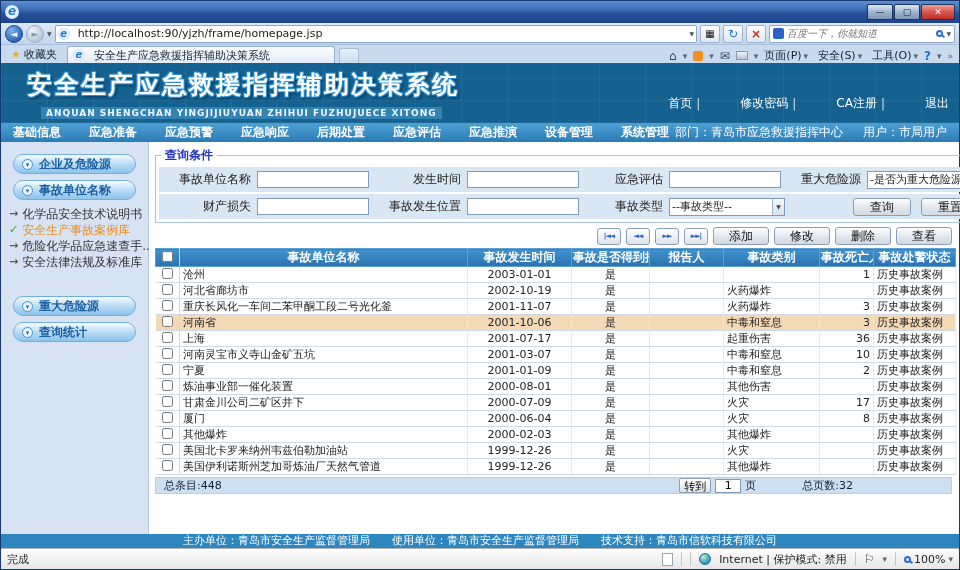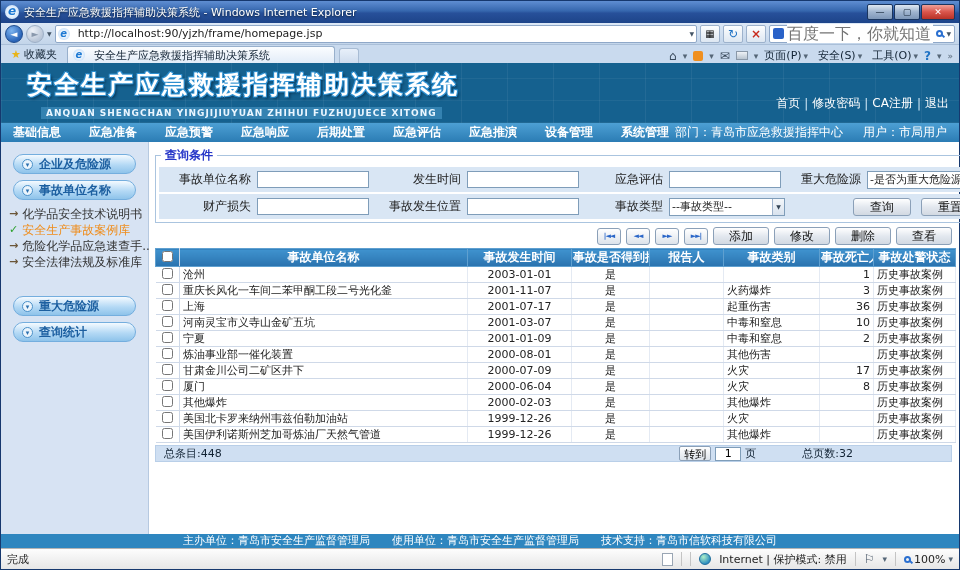--- a/index.html
+++ b/index.html
@@ -19,21 +19,21 @@
   .back { background:radial-gradient(circle at 35% 30%,#7db4ef,#2a64b8 70%); color:#fff; border:1px solid #1c4a8e; }
   .fwd { background:radial-gradient(circle at 35% 30%,#eef2f8,#b9c6d8 70%); color:#8a99ad; border:1px solid #9dafc6; }
   .addr-field { flex:1; height:18px; background:#fff; border:1px solid #8fa8c8; border-radius:2px; display:flex; align-items:center; padding:0 2px; font-size:11px; color:#222; gap:3px; min-width:0; }
   .addr-url { white-space:nowrap; overflow:hidden; }
   .mini-btn { height:18px; min-width:20px; border:1px solid #9db2cc; border-radius:2px; background:linear-gradient(#fdfefe,#dde7f2); font-size:10px; text-align:center; line-height:16px; flex:0 0 auto; }
   .caret { font-size:6px; color:#456; }
   .stop { color:#c82a1d; font-weight:bold; font-size:12px; }
   .refresh { color:#1f72c4; font-size:12px; }
   .searchbox { width:186px; height:18px; background:#fff; border:1px solid #8fa8c8; border-radius:2px; display:flex; align-items:center; gap:3px; padding:0 3px; flex:0 0 auto; }
   .baidu-ico { width:11px; height:11px; background:#2a62c8; border-radius:2px; flex:0 0 auto; }
-  .search-input { flex:1; border:0; outline:0; font-size:16px; color:#777; min-width:0; font-family:inherit; }
+  .search-input { flex:1; border:0; outline:0; font-size:10px; font-style:italic; color:#777; min-width:0; font-family:inherit; }
   .mag { width:7px; height:7px; border:2px solid #2a6fd0; border-radius:50%; position:relative; flex:0 0 auto; }
   .mag::after { content:""; position:absolute; width:4px; height:2px; background:#2a6fd0; transform:rotate(45deg); right:-4px; bottom:-2px; }
 
   .tabbar { height:18px; background:#c9daee; display:flex; align-items:flex-end; padding:0 4px; gap:4px; flex:0 0 auto; font-size:11px; }
   .fav-btn { display:flex; align-items:center; gap:3px; padding:1px 6px; color:#123; }
   .star { color:#e8b417; font-size:11px; }
   .tab { display:flex; align-items:center; gap:4px; width:268px; height:17px; background:linear-gradient(#fbfdff,#e2ecf8); border:1px solid #98b0cc; border-bottom:0; border-radius:3px 3px 0 0; padding:0 5px; color:#123; overflow:hidden; }
   .tab-title { white-space:nowrap; overflow:hidden; }
   .tab-stub { width:20px; height:15px; background:linear-gradient(#e8f0fa,#cfdcee); border:1px solid #a8bcd4; border-bottom:0; border-radius:3px 3px 0 0; }
   .cmdbar { margin-left:auto; display:flex; align-items:center; gap:6px; color:#123; padding-right:2px; }
@@ -46,21 +46,21 @@
   
   .app { flex:1; display:flex; flex-direction:column; background:#fff; min-height:0; }
   .app-header { height:60px; background-color:#15618f; background-image:
       repeating-linear-gradient(90deg, rgba(255,255,255,.06) 0 1px, transparent 1px 46px),
       repeating-linear-gradient(0deg, rgba(255,255,255,.05) 0 1px, transparent 1px 22px);
     position:relative; padding:5px 0 0 26px; flex:0 0 auto; }
   .app-title { color:#fff; font-size:25px; font-weight:bold; letter-spacing:2px; white-space:nowrap;
     text-shadow:1px 1px 0 #2d8fd0,-1px -1px 0 #2d8fd0,1px -1px 0 #2d8fd0,-1px 1px 0 #2d8fd0,2px 2px 3px #06304f; }
   .app-pinyin { display:inline-block; margin:2px 0 0 14px; color:#eaf6ff; font-size:9px; font-weight:bold; letter-spacing:1px; background:rgba(90,170,220,.45); padding:1px 5px; }
   .header-links { position:absolute; right:10px; top:32px; color:#fff; font-size:12px; display:flex; gap:4px; align-items:center; }
-  .hlink { color:#fff; text-decoration:none; cursor:pointer; }
+  .hlink { color:#fff; text-decoration:none; cursor:pointer;margin-left:36px; }
   .hsep { color:#cfe6f5; }
   .navbar { height:19px; background:linear-gradient(#4da0d4,#2b7cb4); display:flex; align-items:center; padding:0 12px; color:#fff; font-size:12px; flex:0 0 auto; }
   .nav-menu { display:flex; gap:28px; font-weight:bold; }
   .nav-item { cursor:pointer; white-space:nowrap; }
   .nav-right { margin-left:auto; display:flex; gap:20px; white-space:nowrap; }
 
   .content { flex:1; display:flex; min-height:0; }
   .sidebar { width:148px; background:#d7e3f3; border-right:1px solid #b6c9e0; padding-top:12px; flex:0 0 auto; }
   .acc { margin:0 12px 6px; height:20px; border:1px solid #74aede; border-radius:10px; background:linear-gradient(#f4faff,#b4d9f5 55%,#8ec3ea); display:flex; align-items:center; gap:6px; padding:0 8px; color:#1c5fa0; font-size:12px; font-weight:bold; cursor:pointer; }
   .acc-ico { width:11px; height:11px; border:1px solid #4a90c8; border-radius:50%; background:#eaf4fc; color:#2a6fae; font-size:7px; line-height:10px; text-align:center; flex:0 0 auto; }
@@ -110,21 +110,20 @@
   .globe { width:12px; height:12px; border-radius:50%; background:radial-gradient(circle at 35% 30%,#aef0c8,#2a8cc0 75%); border:1px solid #1f6e9c; display:inline-block; }
   .zoomtxt { display:flex; align-items:center; gap:3px; }
 </style>
 </head>
 <body>
 
 <div class="window">
 
   <div class="titlebar">
     <span class="ie-ico">e</span>
-    <span class="win-title">安全生产应急救援指挥辅助决策系统 - Windows Internet Explorer</span>
     <span class="win-ctrls">
       <span class="wbtn">—</span>
       <span class="wbtn">▢</span>
       <span class="wbtn close">✕</span>
     </span>
   </div>
 
   <div class="addrbar">
     <span class="navcircle back">◄</span>
     <span class="navcircle fwd">►</span>
@@ -322,25 +321,45 @@
                 <td class="c-name">沧州</td>
                 <td class="c-date">2003-01-01</td>
                 <td class="c-ctrl">是</td>
                 <td class="c-rep"></td>
                 <td class="c-cat"></td>
                 <td class="c-dead">1</td>
                 <td class="c-status">历史事故案例</td>
               </tr>
               <tr class="row">
                 <td class="td-cb"><input type="checkbox" style=""></td>
+                <td class="c-name">河北省廊坊市</td>
+                <td class="c-date">2002-10-19</td>
+                <td class="c-ctrl">是</td>
+                <td class="c-rep"></td>
+                <td class="c-cat">火药爆炸</td>
+                <td class="c-dead"></td>
+                <td class="c-status">历史事故案例</td>
+              </tr>
+              <tr class="row">
+                <td class="td-cb"><input type="checkbox" style=""></td>
                 <td class="c-name">重庆长风化一车间二苯甲酮工段二号光化釜</td>
                 <td class="c-date">2001-11-07</td>
                 <td class="c-ctrl">是</td>
                 <td class="c-rep"></td>
                 <td class="c-cat">火药爆炸</td>
+                <td class="c-dead">3</td>
+                <td class="c-status">历史事故案例</td>
+              </tr>
+              <tr class="row highlight">
+                <td class="td-cb"><input type="checkbox" style=""></td>
+                <td class="c-name">河南省</td>
+                <td class="c-date">2001-10-06</td>
+                <td class="c-ctrl">是</td>
+                <td class="c-rep"></td>
+                <td class="c-cat">中毒和窒息</td>
                 <td class="c-dead">3</td>
                 <td class="c-status">历史事故案例</td>
               </tr>
               <tr class="row">
                 <td class="td-cb"><input type="checkbox" style=""></td>
                 <td class="c-name">上海</td>
                 <td class="c-date">2001-07-17</td>
                 <td class="c-ctrl">是</td>
                 <td class="c-rep"></td>
                 <td class="c-cat">起重伤害</td>

